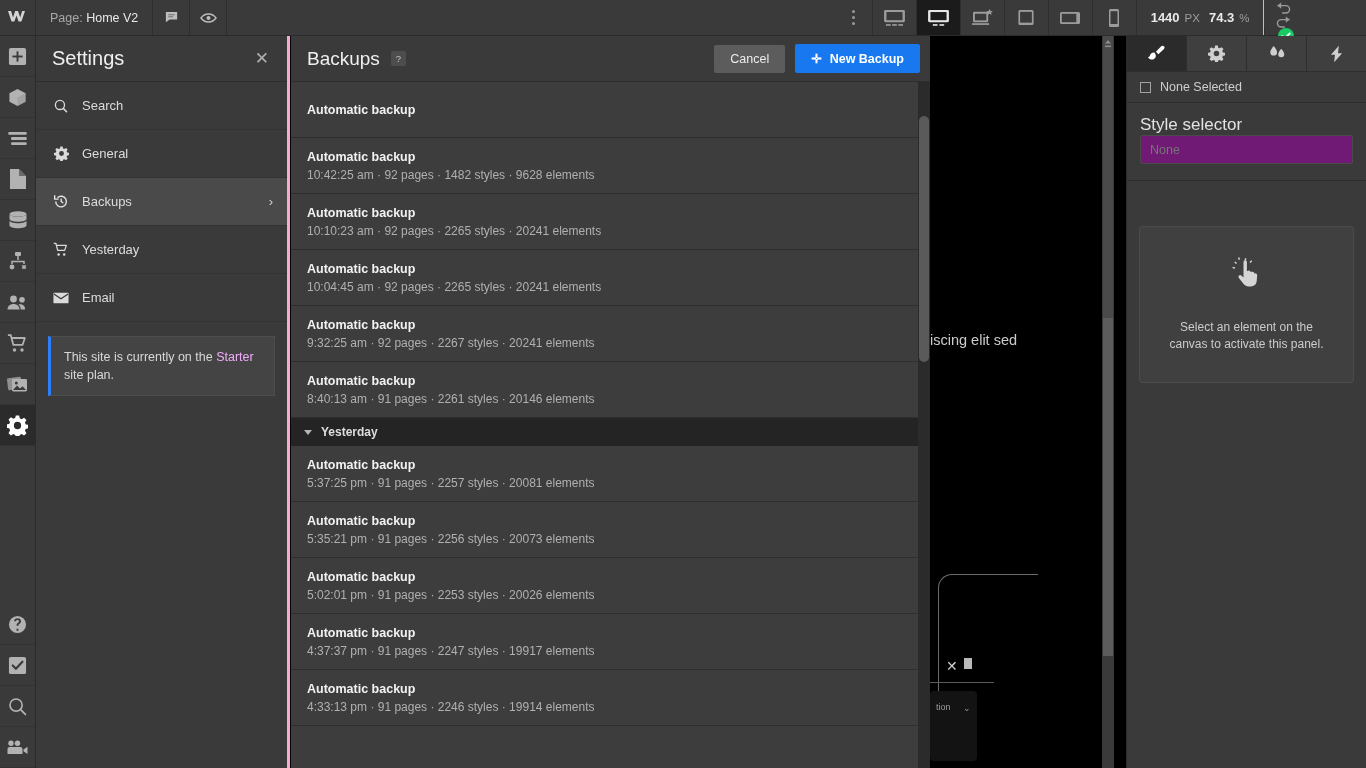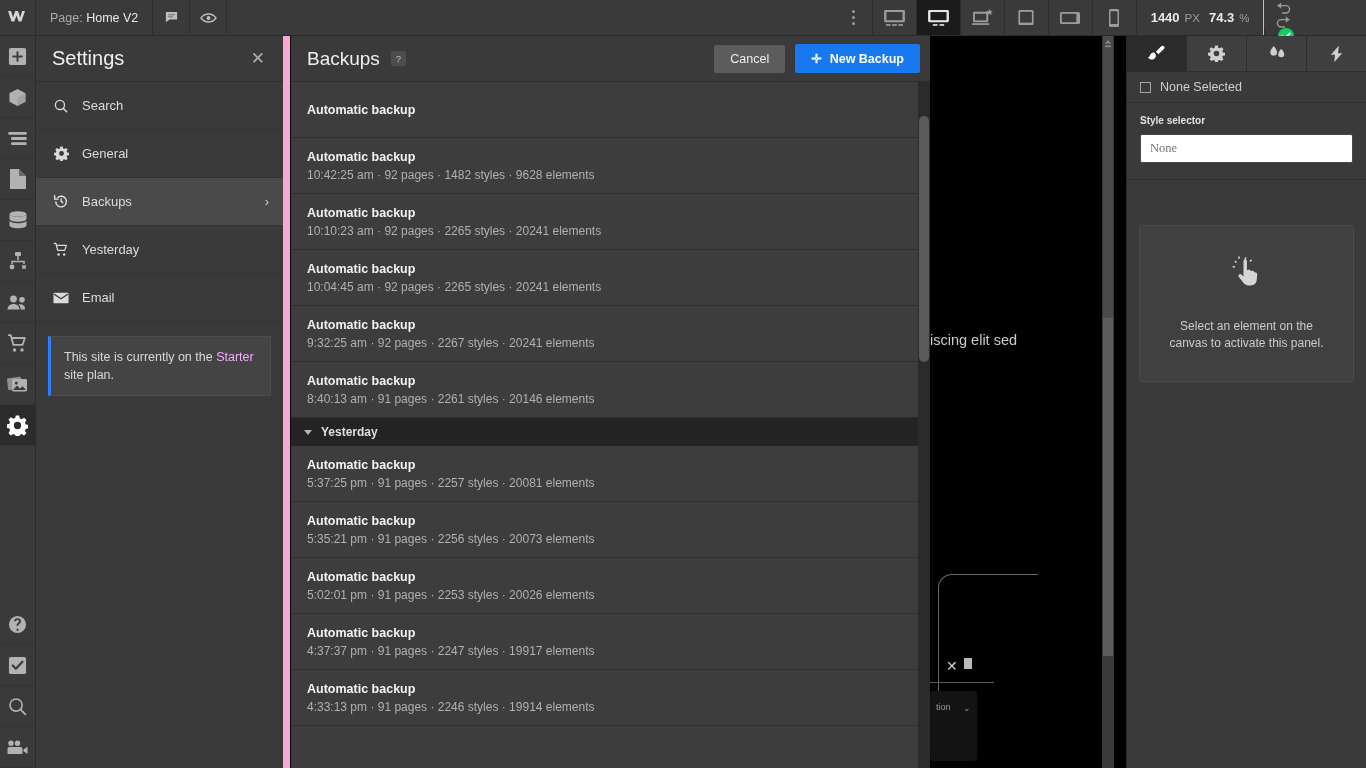--- a/index.html
+++ b/index.html
@@ -66,21 +66,21 @@
     border-bottom: 1px solid #333; cursor: pointer;
   }
   .rail-btn.active { background: #2b2b2b; }
   .rail-btn.active svg { fill: #fff; }
   .rail-btn svg { fill: #b2b2b2; display:block; }
   .rail-bottom { margin-top: auto; }
 
   
   .settings {
     position: absolute; top: 36px; left: 36px; width: 254px; height: 732px;
-    background: #3a3a3a; border-right: 7px solid #f9a8d4;
+    background: #3a3a3a; border-right: 3px solid #f9a8d4;
   }
   .settings-head {
     height: 46px; display: flex; align-items: center; padding: 0 18px 0 16px;
     border-bottom: 1px solid #2e2e2e;
   }
   .settings-title { font-size: 20px; color: #efefef; font-weight: normal; }
   .settings-close { margin-left: auto; font-size: 17px; color: #aeaeae; cursor: pointer; line-height: 1; }
   .s-item {
     height: 48px; display: flex; align-items: center; gap: 13px;
     padding: 0 14px 0 17px; border-bottom: 1px solid #333;
@@ -175,25 +175,25 @@
   .rp-tab:last-child { border-right: none; }
   .rp-tab.active { background: #2b2b2b; }
   .rp-tab svg { fill: #cfcfcf; display:block; }
   .rp-tab.active svg { fill: #fff; }
   .rp-sel {
     height: 31px; display: flex; align-items: center; gap: 9px; padding: 0 13px;
     font-size: 12.5px; color: #cecece; border-bottom: 1px solid #2e2e2e;
   }
   .rp-check { width: 11px; height: 11px; border: 1px solid #a3a3a3; cursor: pointer; }
   .rp-sec { padding: 12px 13px 16px; border-bottom: 1px solid #2e2e2e; }
-  .rp-label { font-size: 10px; font-weight: bold; color: #e2e2e2; margin-bottom: 8px; }
+  .rp-label { font-size: 17px; font-weight: normal; color: #e2e2e2; }
   .rp-input {
-    width: 100%; height: 29px; background: #ffffff; border: 1px solid #4a4a4a;
+    width: 100%; height: 29px; background: #701a75; border: 1px solid #4a4a4a;
     color: #8d8d8d; font-size: 12.5px; padding: 8px 9px; border-radius: 2px;
-    font-family: Liberation Serif, serif; outline: none;
+    font-family: Liberation Sans, sans-serif; outline: none;
   }
   .rp-empty {
     margin: 45px 12px 0; background: #404040; border: 1px solid #4b4b4b; border-radius: 3px;
     padding: 30px 22px 28px; text-align: center;
   }
   .rp-empty-ico { margin: 0 auto 26px; width: 30px; }
   .rp-empty-txt { font-size: 12px; color: #cbcbcb; line-height: 1.45; }
 </style>
 </head>
 <body>

